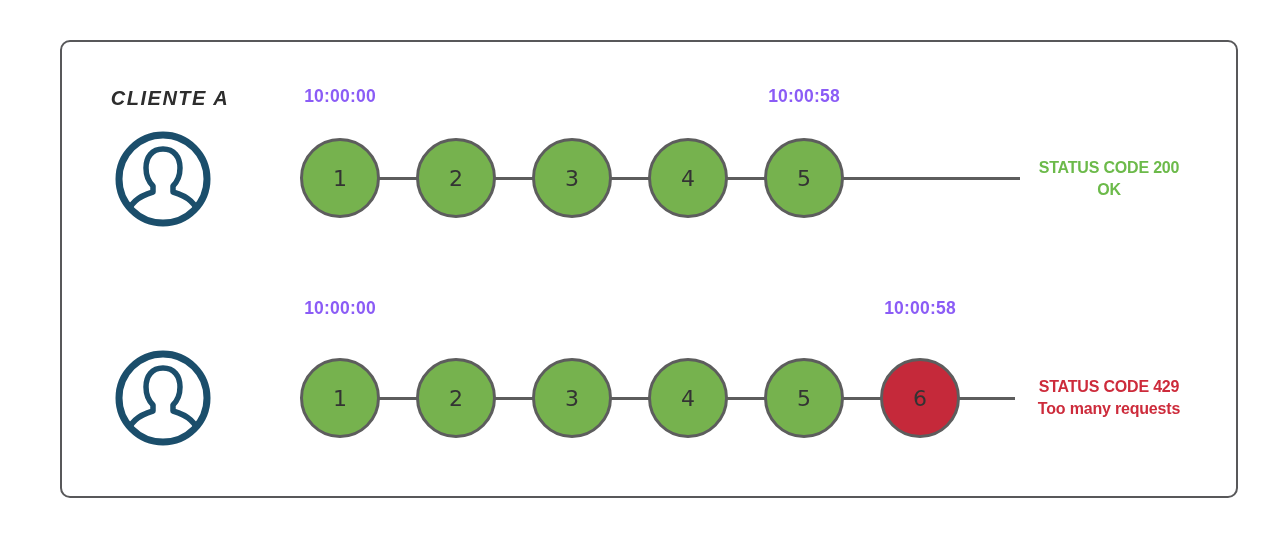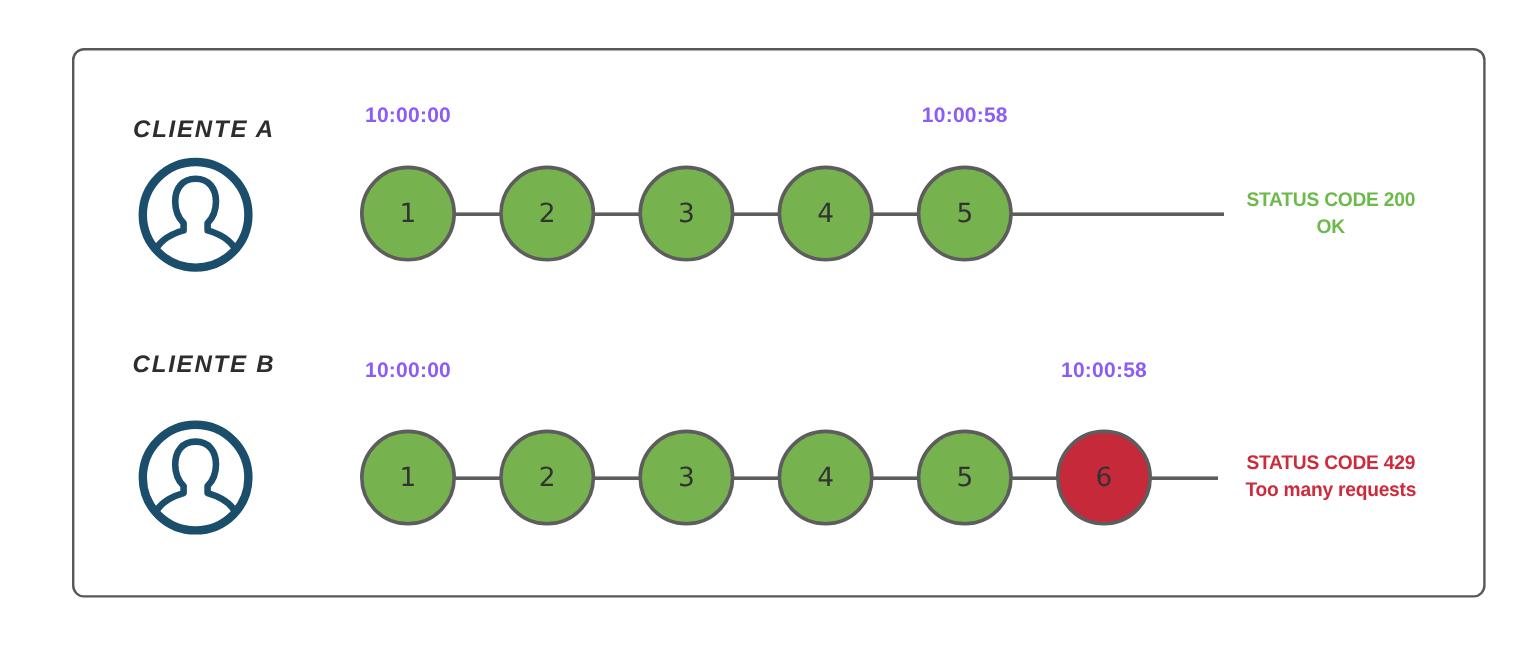--- a/index.html
+++ b/index.html
@@ -28,21 +28,21 @@
     width: 150px;
     text-align: center;
     font-family: "Liberation Sans", sans-serif;
     font-size: 20px;
     font-weight: 700;
     font-style: italic;
     letter-spacing: 1.5px;
     color: #2d2d2d;
     white-space: nowrap;
   }
-  .client-label.row-a { left: 95px; top: 97px; }
+  .client-label.row-a { left: 95px; top: 87px; }
   .client-label.row-b { left: 95px; top: 293px; }
 
   .avatar { position: absolute; width: 100px; height: 100px; }
   .avatar.row-a { left: 113px; top: 129px; }
   .avatar.row-b { left: 113px; top: 348px; }
   .avatar svg { width: 100%; height: 100%; display: block; color: var(--navy, #1b4e6b); }
 
   .timestamp {
     position: absolute;
     width: 120px;
@@ -129,21 +129,20 @@
       <div class="node" style="left: 532px; top: 138px;">3</div>
       <div class="node" style="left: 648px; top: 138px;">4</div>
       <div class="node" style="left: 764px; top: 138px;">5</div>
     </div>
 
   <div class="status ok">
     <div>STATUS CODE 200</div>
     <div>OK</div>
   </div>
 
-  <div class="client-label row-b">CLIENTE B</div>
 
   <div class="avatar row-b">
     <svg viewBox="0 0 100 100">
       <defs>
           <clipPath id="clipB">
             <circle cx="50" cy="50" r="44"></circle>
           </clipPath>
         </defs>
       <g clip-path="url(#clipB)">
         <path d="M50 20 c11 0 17 8 17 19 c0 7 -3 14 -7 18 l0 6 c14 4 24 12 26 24 l0 16 l-72 0 l0 -16 c2 -12 12 -20 26 -24 l0 -6 c-4 -4 -7 -11 -7 -18 c0 -11 6 -19 17 -19 z" fill="#ffffff" stroke="currentColor" stroke-width="5.5" stroke-linejoin="round"></path>

